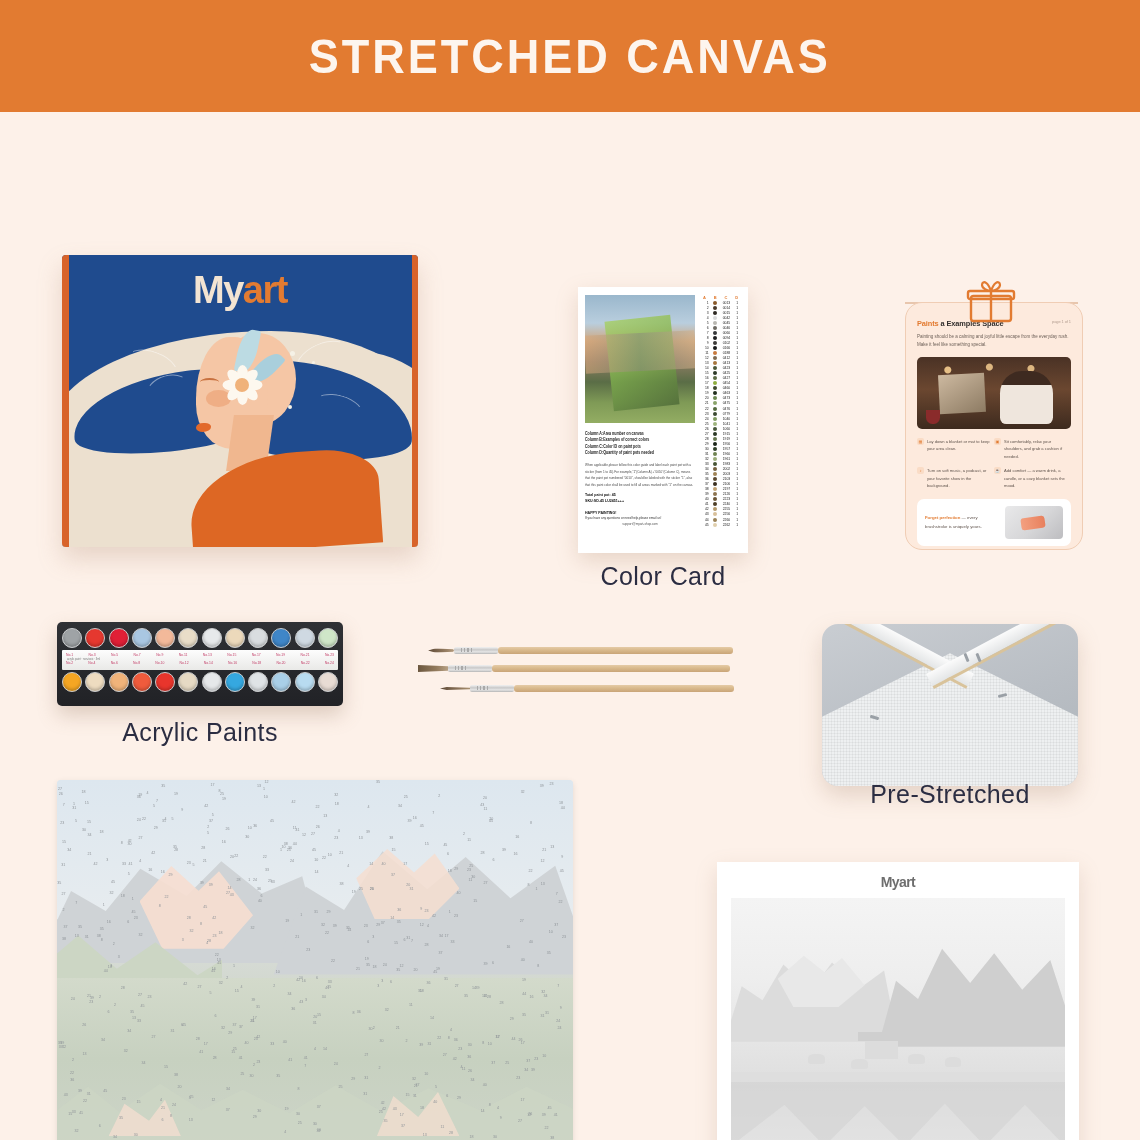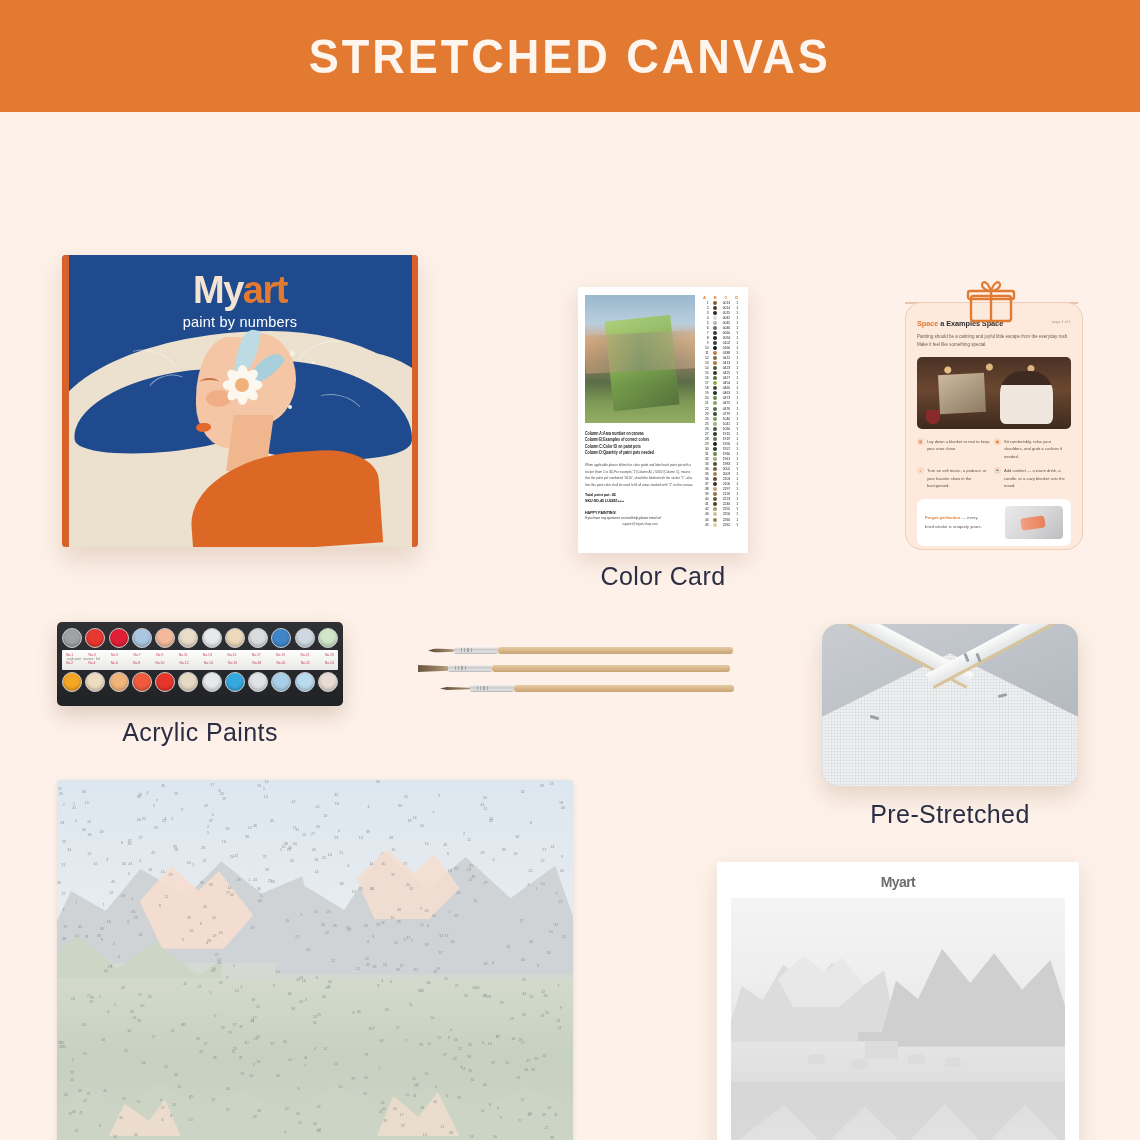--- a/index.html
+++ b/index.html
@@ -458,21 +458,20 @@
       <div class="f-core"></div>
     </div>
     <div class="dot-w" style="left:228px;top:96px;width:5px;height:5px;"></div>
     <div class="dot-w" style="left:250px;top:106px;width:3px;height:3px;"></div>
     <div class="dot-w" style="left:226px;top:150px;width:4px;height:4px;"></div>
 
     <div class="box-logo">
       <div class="logo-main">
         <span class="logo-my">My</span><span class="logo-art">art</span>
       </div>
-      <div class="logo-sub">paint by numbers</div>
     </div>
     <div class="box-left-edge"></div>
     <div class="box-right-edge"></div>
   </div>
 
   <div class="card-wrap">
     <div class="cc-left">
       <div class="cc-photo"></div>
       <div class="cc-legend">
         <div>Column A:Area number on canvas</div>
@@ -870,21 +869,21 @@
     <rect x="8" y="16" width="40" height="25" rx="2.5" fill="none" stroke="#e27b31" stroke-width="2.4"></rect>
     <rect x="5" y="11" width="46" height="8" rx="2" fill="none" stroke="#e27b31" stroke-width="2.4"></rect>
     <line x1="28" y1="11" x2="28" y2="41" stroke="#e27b31" stroke-width="2.4"></line>
     <path d="M28 11 C24 11 19 8 19 5 C19 2.5 21 1.5 23 2.8 C25.5 4.4 27 8 28 11Z" fill="none" stroke="#e27b31" stroke-width="2.2"></path>
     <path d="M28 11 C32 11 37 8 37 5 C37 2.5 35 1.5 33 2.8 C30.5 4.4 29 8 28 11Z" fill="none" stroke="#e27b31" stroke-width="2.2"></path>
   </svg>
 
   <div class="pdf-wrap">
     <div class="pdf-h">
       <span class="pdf-page">page 1 of 1</span>
-      <span class="o">Space</span><span class="d"> a Examples Space</span>
+      <span class="o">Paints</span><span class="d"> a Examples Space</span>
     </div>
     <div class="pdf-sub">Painting should be a calming and joyful little escape from the everyday rush. Make it feel like something special.</div>
     <div class="pdf-photo">
       <div class="easel"></div>
       <div class="person"></div>
       <div class="wine"></div>
     </div>
     <div class="pdf-tips" id="pdf-tips">
         <div class="tip">
           <span class="tip-ic">▦</span>
@@ -994,21 +993,21 @@
 
   <div class="stretch-wrap">
     <div class="sw-canvas"></div>
     <div class="sw-bar l"></div>
     <div class="sw-bar r"></div>
     <div class="staple" style="left:140px;top:32px;transform:rotate(68deg);"></div>
     <div class="staple" style="left:152px;top:32px;transform:rotate(68deg);"></div>
     <div class="staple" style="left:176px;top:70px;transform:rotate(-14deg);"></div>
     <div class="staple" style="left:48px;top:92px;transform:rotate(16deg);"></div>
   </div>
-  <div class="caption" style="left:822px;top:688px;width:256px;">Pre-Stretched</div>
+  <div class="caption" style="left:822px;top:668px;width:256px;">Pre-Stretched</div>
 
   <div class="ncanvas-wrap">
     <div class="nc-face">
       <div class="nc-sky"></div>
       <div class="nc-mount" style="left:-4%;top:16%;width:56%;height:34%;clip-path:polygon(0 100%,12% 42%,24% 58%,36% 24%,52% 46%,64% 18%,78% 44%,92% 30%,100% 100%);"></div>
       <div class="nc-peach" style="left:16%;top:22%;width:22%;height:24%;clip-path:polygon(20% 100%,0 46%,28% 6%,52% 34%,70% 12%,100% 62%,74% 100%);opacity:.9;"></div>
       <div class="nc-mount" style="left:42%;top:13%;width:62%;height:40%;clip-path:polygon(0 100%,10% 40%,22% 56%,34% 16%,48% 42%,60% 20%,74% 48%,88% 26%,100% 100%);"></div>
       <div class="nc-peach" style="left:58%;top:18%;width:20%;height:20%;clip-path:polygon(18% 100%,0 44%,30% 4%,56% 36%,76% 10%,100% 58%,70% 100%);opacity:.85;"></div>
       <div class="nc-green" style="left:-2%;top:40%;width:34%;height:30%;clip-path:polygon(0 100%,0 32%,18% 8%,40% 38%,62% 14%,86% 44%,100% 30%,100% 100%);"></div>
       <div class="nc-grass"></div>

